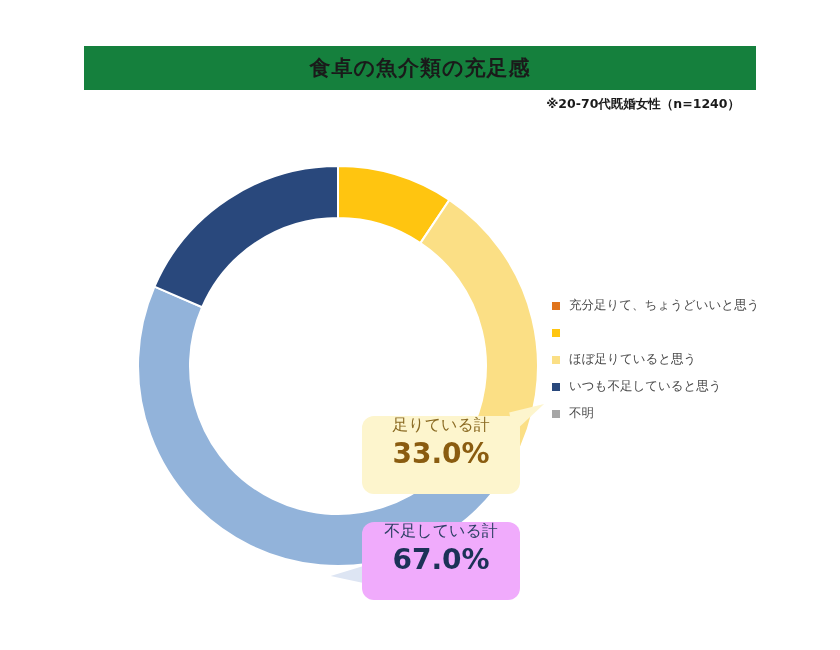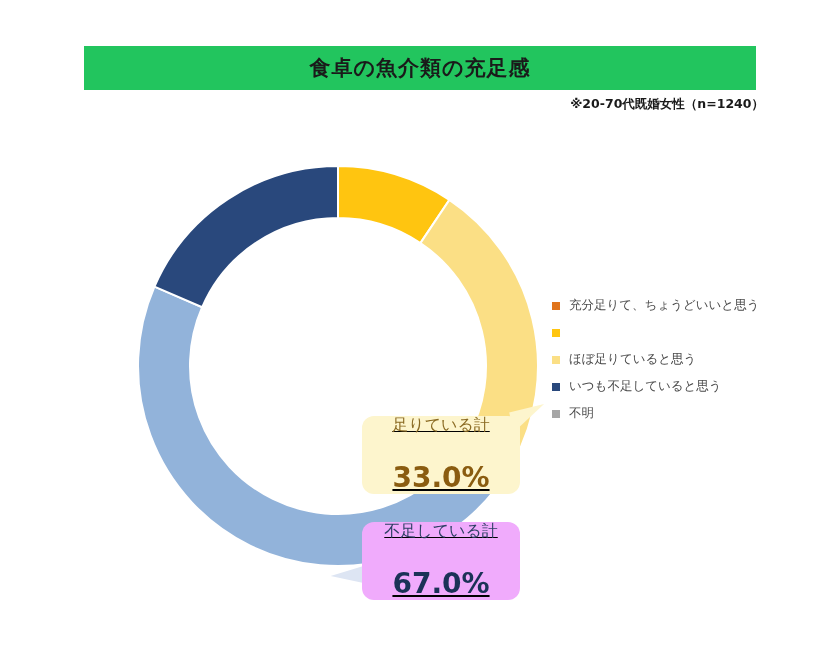--- a/index.html
+++ b/index.html
@@ -23,37 +23,37 @@
     background: #ffffff;
   }
 
   
   .title-bar {
     position: absolute;
     left: 84px;
     top: 46px;
     width: 672px;
     height: 44px;
-    background: #22c55e;
+    background: #15803d;
     display: flex;
     align-items: center;
     justify-content: center;
   }
   .title-text {
     font-size: 21px;
     font-weight: bold;
     color: #1a1a1a;
     letter-spacing: 1px;
     font-family: "DejaVu Sans", "Liberation Sans", sans-serif;
   }
 
   
   .subtitle {
     position: absolute;
-    right: 76px;
+    right: 100px;
     top: 96px;
     font-size: 12.5px;
     color: #1a1a1a;
     font-weight: bold;
     letter-spacing: 0px;
     font-family: "DejaVu Sans", "Liberation Sans", sans-serif;
     white-space: nowrap;
   }
 
   
@@ -70,23 +70,22 @@
     top: 0;
   }
 
   
   .callout {
     position: absolute;
     border-radius: 12px;
     display: flex;
     flex-direction: column;
     align-items: center;
-    justify-content: space-between;
+    justify-content: flex-start;
     box-sizing: border-box;
-    text-decoration: underline;
   }
   .callout-label {
     font-size: 16px;
     line-height: 1.15;
     font-family: "DejaVu Sans", "Liberation Sans", sans-serif;
     white-space: nowrap;
   }
   .callout-value {
     font-size: 28px;
     font-weight: bold;

